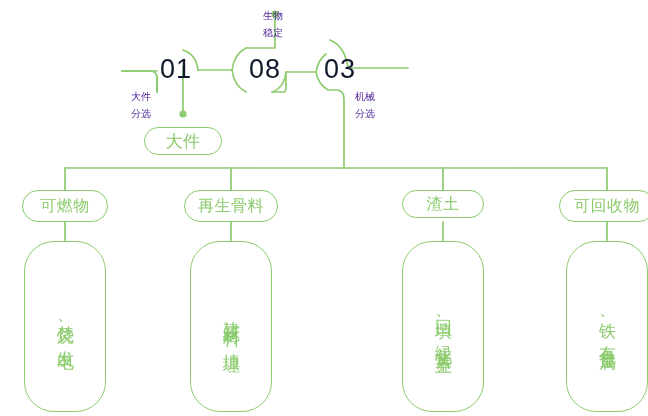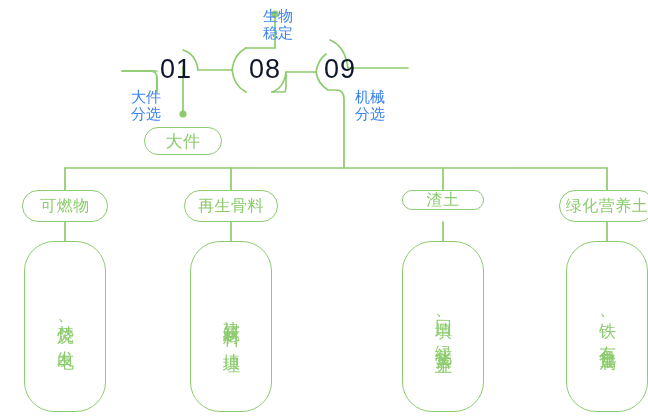--- a/index.html
+++ b/index.html
@@ -19,22 +19,22 @@
   }
   #wires {
     position: absolute;
     left: 0;
     top: 0;
     width: 648px;
     height: 416px;
   }
   .lbl {
     position: absolute;
-    color: #3b82f6;
-    font-size: 15px;
+    color: #4c1d95;
+    font-size: 10px;
     line-height: 17px;
     letter-spacing: 0px;
     white-space: pre;
     font-family: "Liberation Sans", "DejaVu Sans", sans-serif;
   }
   .stage-num {
     position: absolute;
     color: #0f172a;
     font-size: 27px;
     line-height: 27px;
@@ -131,44 +131,44 @@
     <circle cx="183" cy="114" r="3.6" fill="#8ccc6e"></circle>
 
     <path d="M183,78 L183,112" fill="none" stroke="#8ccc6e" stroke-width="1.7" stroke-linecap="round"></path>
     <path d="M157,92 L157,78" fill="none" stroke="#8ccc6e" stroke-width="1.7" stroke-linecap="round"></path>
     <path d="M183,66 Q183,72 183,78" fill="none" stroke="#8ccc6e" stroke-width="1.7"></path>
   </svg>
 
 
   <div class="stage-num" style="left:160px; top:56px;">01</div>
   <div class="stage-num" style="left:249px; top:56px;">08</div>
-  <div class="stage-num" style="left:324px; top:56px;">09</div>
+  <div class="stage-num" style="left:324px; top:56px;">03</div>
 
   <div class="lbl" style="left:131px; top:88px;">大件
 分选</div>
   <div class="lbl" style="left:263px; top:7px;">生物
 稳定</div>
   <div class="lbl" style="left:355px; top:88px;">机械
 分选</div>
 
   <div class="pill pill-big" style="left:144px; top:127px; width:78px; height:28px;">
     <span>大件</span>
   </div>
 
   <div class="pill" style="left:22px; top:190px; width:86px; height:32px;">
     <span>可燃物</span>
   </div>
   <div class="pill" style="left:184px; top:190px; width:94px; height:32px;">
     <span>再生骨料</span>
   </div>
-  <div class="pill" style="left:402px; top:190px; width:82px; height:20px;font-family:Liberation Mono, monospace;">
+  <div class="pill" style="left:402px; top:190px; width:82px; height:28px;font-family:Liberation Mono, monospace;">
     <span>渣土</span>
   </div>
   <div class="pill" style="left:559px; top:190px; width:96px; height:32px;">
-    <span>绿化营养土</span>
+    <span>可回收物</span>
   </div>
 
   <div class="vbox" style="left:24px; top:241px; width:82px; height:171px;">
     <span class="vtext">焚烧、发电</span>
   </div>
   <div class="vbox" style="left:190px; top:241px; width:82px; height:171px;">
     <span class="vtext">建筑材料、填埋</span>
   </div>
   <div class="vbox" style="left:402px; top:241px; width:82px; height:171px;">
     <span class="vtext">回填、绿化营养土</span>

